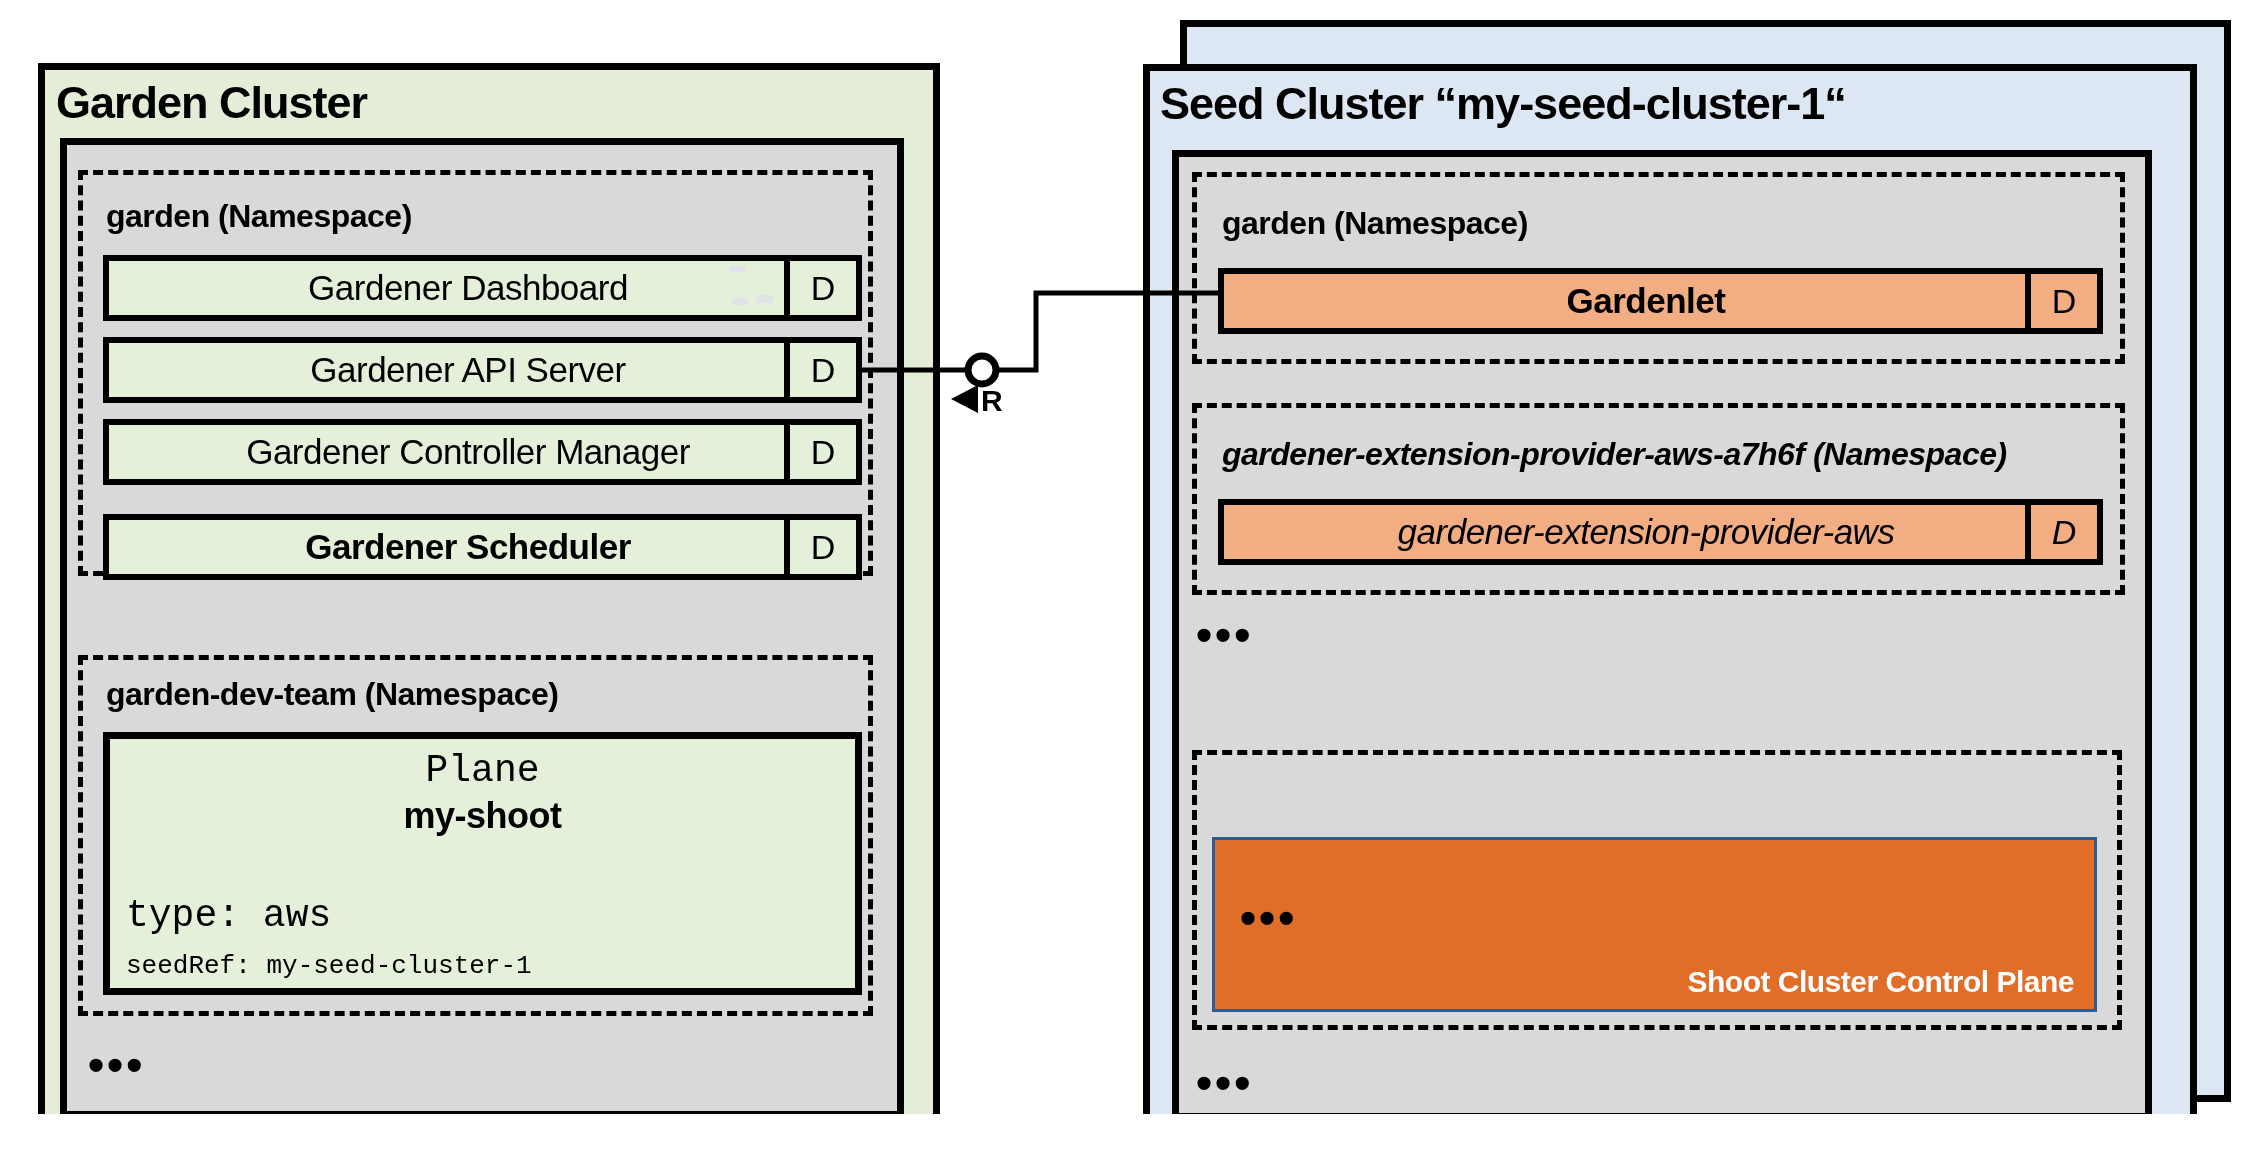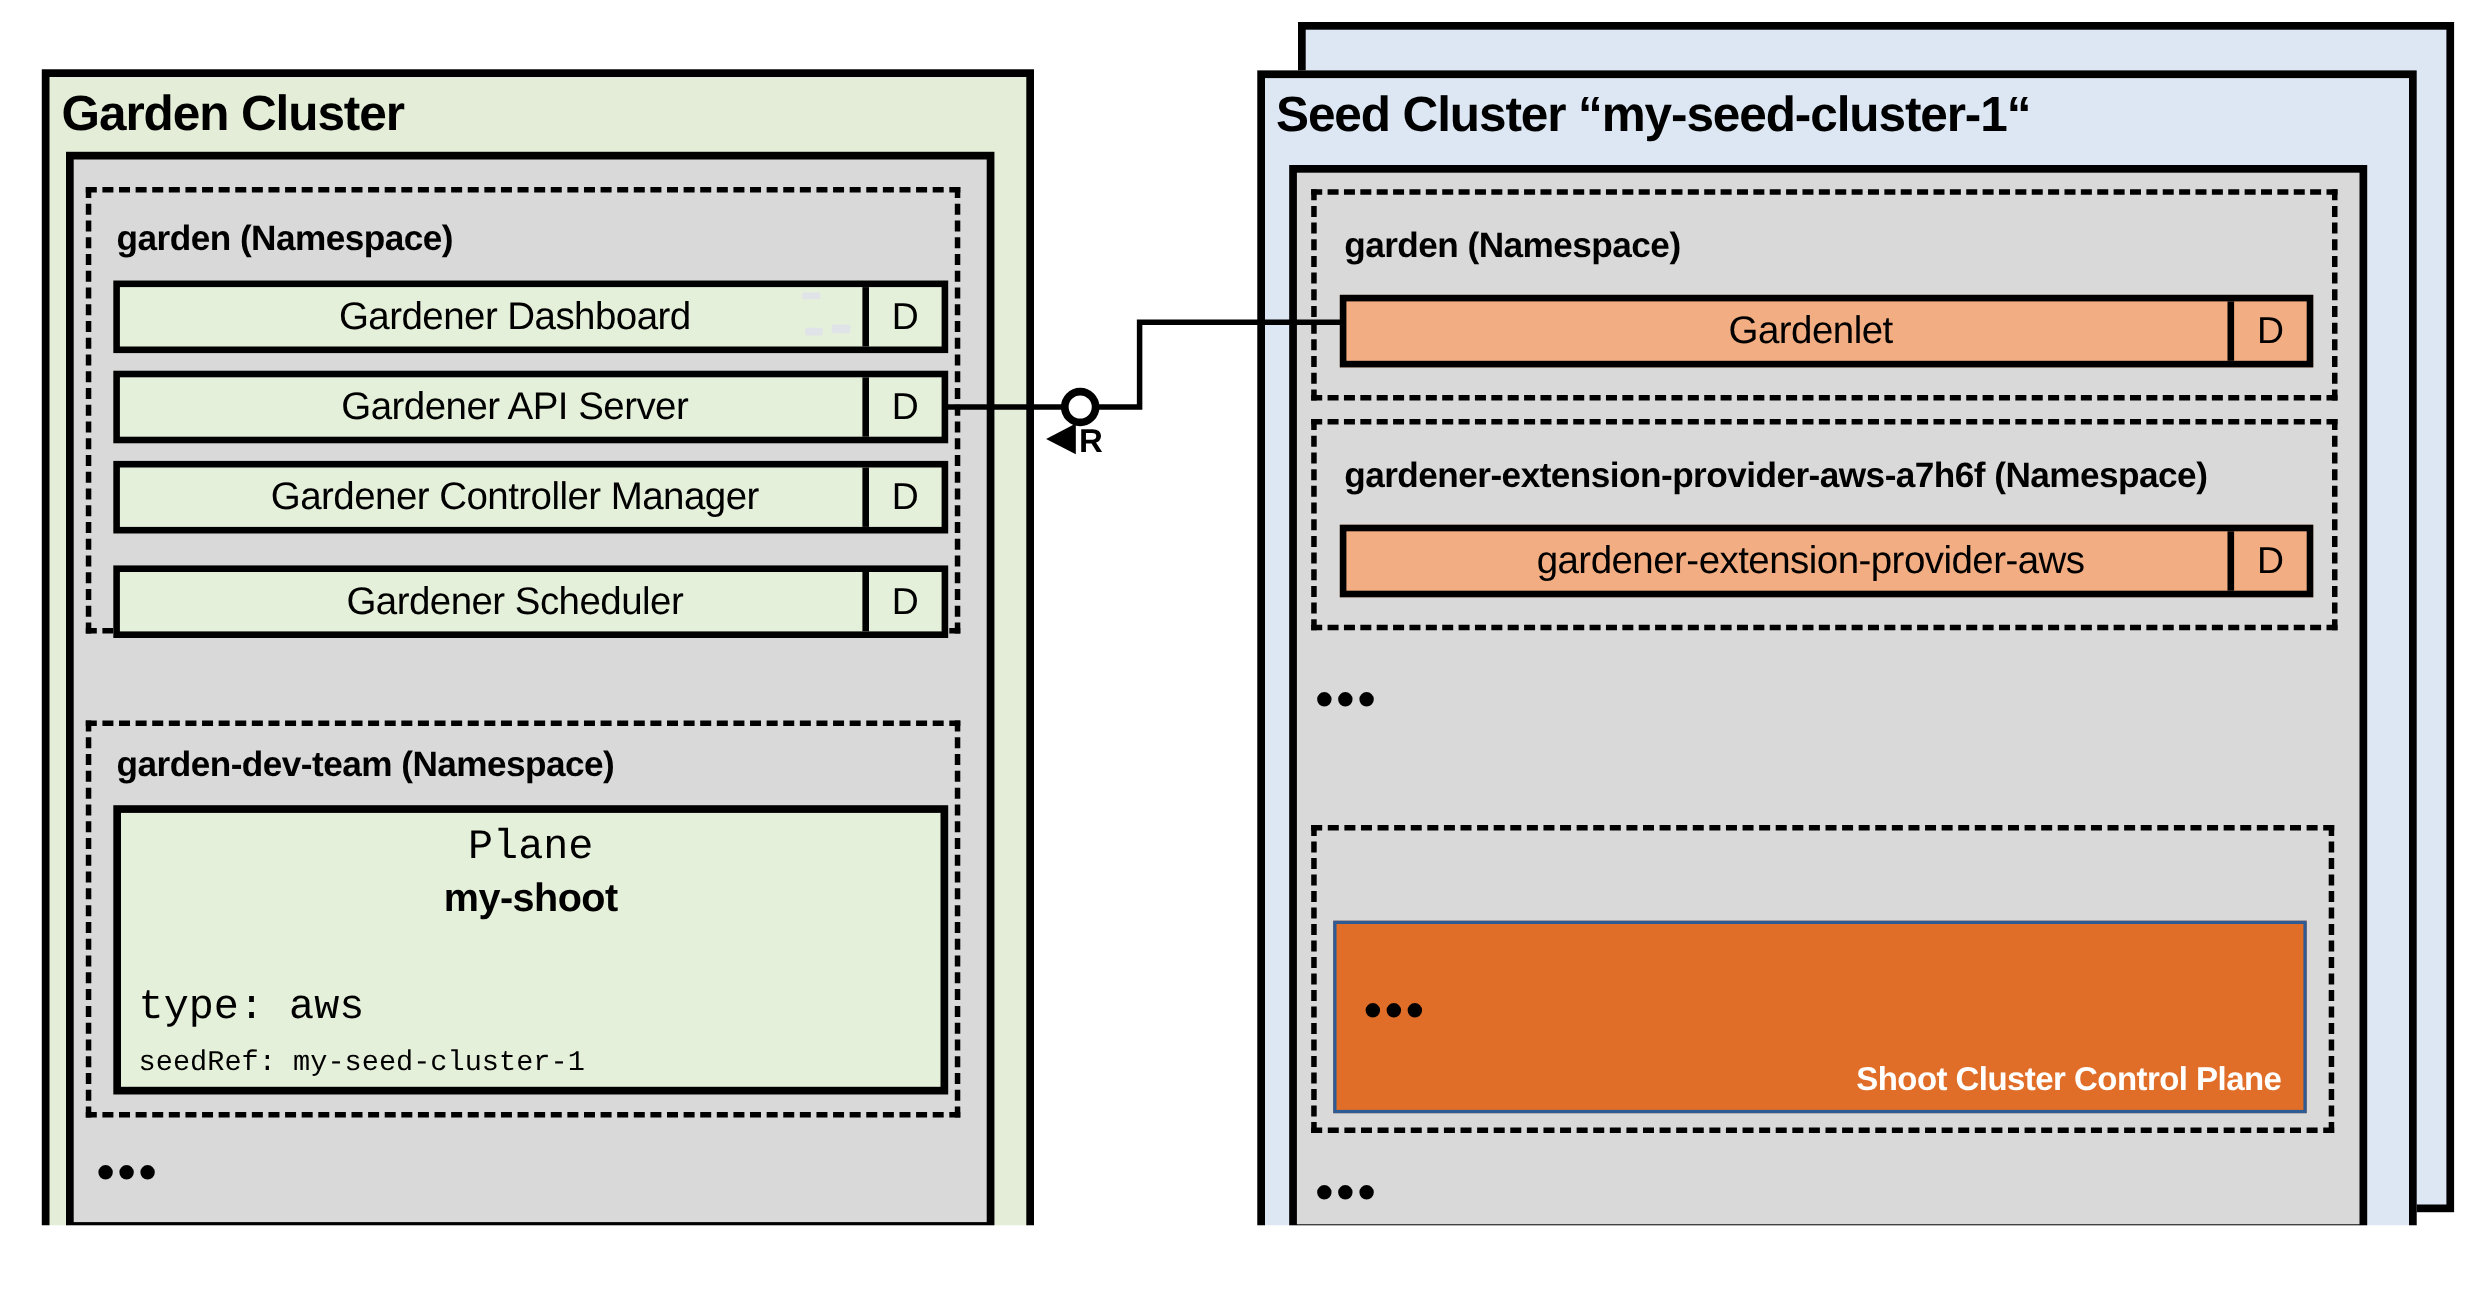--- a/index.html
+++ b/index.html
@@ -10,21 +10,21 @@
   .green-bg{background:#e3edd7;}
   .blue-bg{background:#dce7f3;}
   .cluster-title{position:absolute;font-size:45px;font-weight:600;letter-spacing:-1px;line-height:1.1;white-space:nowrap;}
   .gray-box{position:absolute;background:#d9d9d9;border:7px solid #000;box-sizing:border-box;}
   .ns{position:absolute;border:5px dashed #000;box-sizing:border-box;}
   .ns-label{position:absolute;font-size:32px;font-weight:700;letter-spacing:-0.5px;white-space:nowrap;}
   .row{position:absolute;display:flex;border:6px solid #000;box-sizing:border-box;height:66px;}
   .row.green{background:#e5f0da;}
   .row.orange{background:#f2ad82;}
   .row-label{flex:1;display:flex;align-items:center;justify-content:center;font-size:35px;letter-spacing:-0.5px;white-space:nowrap;padding-left:43px;}
-  .row-label.bold{font-weight:400;border-radius:23px;}
+  .row-label.bold{font-weight:700;border-radius:23px;}
   .row-badge{width:66px;border-left:6px solid #000;display:flex;align-items:center;justify-content:center;font-size:34px;}
   .shoot-box{position:absolute;background:#e5f0da;border:7px solid #000;box-sizing:border-box;}
   .mono{font-family:"Liberation Mono",monospace;}
   .dots{position:absolute;font-size:46px;font-weight:700;letter-spacing:3px;line-height:1;color:#000;}
   .cp-box{position:absolute;background:#e06d28;border:3px solid #2f5b94;box-sizing:border-box;}
   .cp-label{position:absolute;right:20px;bottom:10px;color:#ffffff;font-size:30px;font-weight:700;letter-spacing:-0.5px;white-space:nowrap;}
   .faint-dash{position:absolute;background:#dfe0ea;border-radius:2px;opacity:0.85;}
   #connector-svg{position:absolute;left:0;top:0;z-index:6;pointer-events:none;}
   .centered{display:flex;justify-content:center;}
 </style>
@@ -92,21 +92,21 @@
 
       <div class="ns" style="left:13px;top:15px;width:933px;height:192px;">
         <div class="ns-label" style="left:25px;top:28px;">garden (Namespace)</div>
 
         <div class="row orange" style="left:21px;top:91px;width:885px;">
           <div class="row-label bold">Gardenlet</div>
           <div class="row-badge">D</div>
         </div>
       </div>
 
-      <div class="ns" style="left:13px;top:224px;width:933px;height:192px;">
+      <div class="ns" style="left:13px;top:246px;width:933px;height:192px;font-style:italic;">
         <div class="ns-label" style="left:25px;top:28px;">gardener-extension-provider-aws-a7h6f (Namespace)</div>
 
         <div class="row orange" style="left:21px;top:91px;width:885px;">
           <div class="row-label">gardener-extension-provider-aws</div>
           <div class="row-badge">D</div>
         </div>
       </div>
 
       <div class="dots" style="left:17px;top:455px;">•••</div>
 

